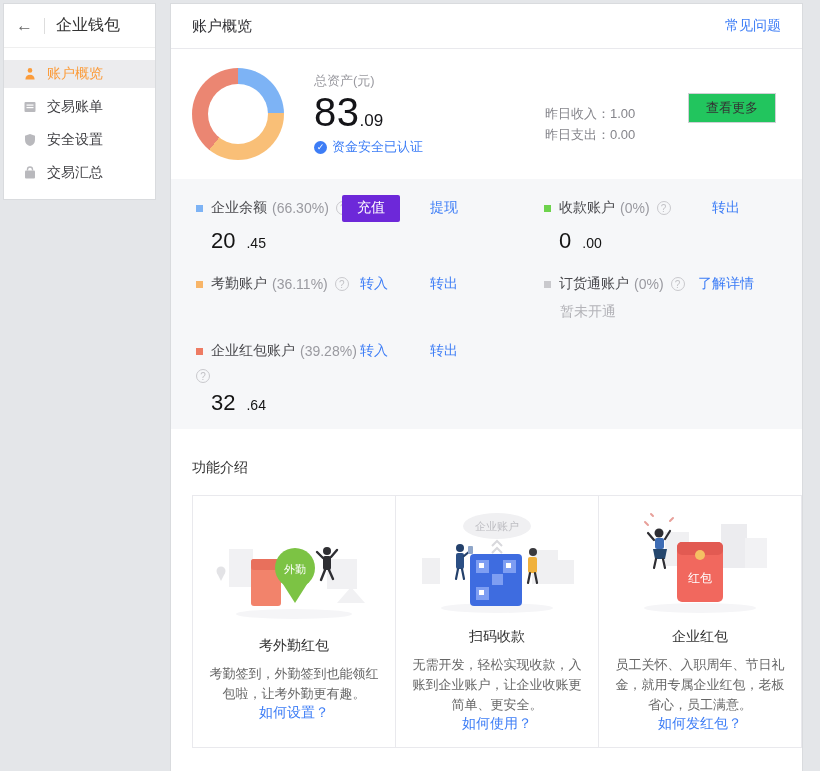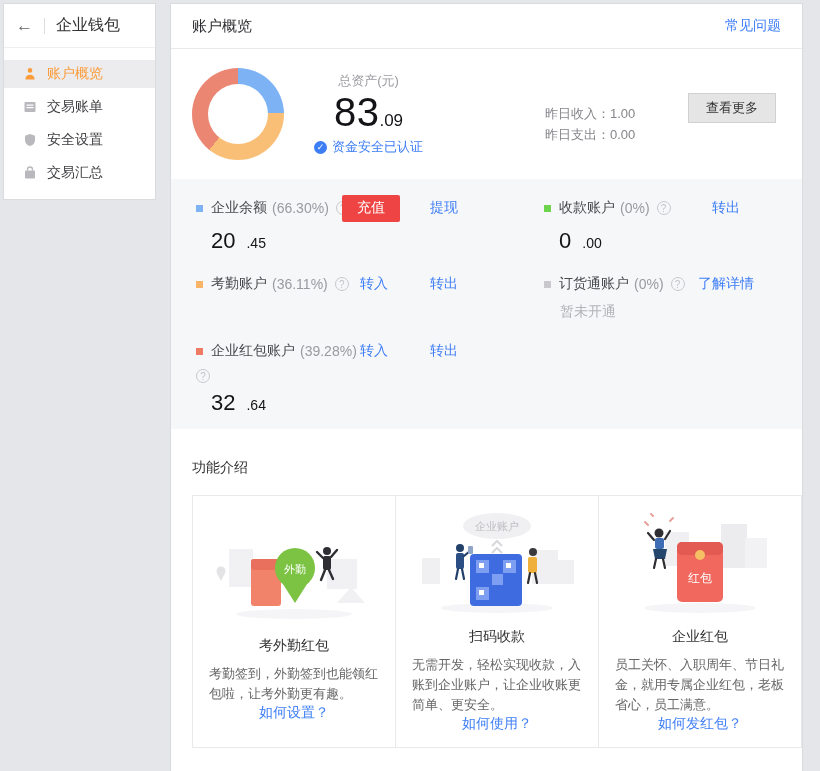--- a/index.html
+++ b/index.html
@@ -43,31 +43,31 @@
     height:45px; display:flex; align-items:center; justify-content:space-between;
     padding:0 21px; border-bottom:1px solid #e9e9ed;
   }
   .panel-title { font-size:15px; color:#2f2f33; }
   .faq-link { font-size:14px; color:#3d7df6; cursor:pointer; }
 
   
   .overview { height:130px; position:relative; display:flex; align-items:center; padding:0 21px; }
   .donut { width:92px; height:92px; border-radius:50%; position:relative; flex:none; }
   .donut::after { content:""; position:absolute; inset:16px; background:#fff; border-radius:50%; }
-  .totals { margin-left:30px;text-align:center; }
+  .totals { margin-left:30px; }
   .total-label { font-size:13px; color:#9a9aa0; }
   .total-int { font-size:40px; color:#141418; letter-spacing:.5px; }
   .total-dec { font-size:17px; color:#141418; }
   .cert-badge { display:flex; align-items:center; gap:5px; margin-top:3px; font-size:13px; color:#3d7df6; cursor:pointer; }
   .cert-icon { width:13px; height:13px; border-radius:50%; background:#3d7df6; color:#fff;
                font-size:9px; display:flex; align-items:center; justify-content:center; }
   .yesterday { position:absolute; left:374px; top:54px; font-size:13px; color:#85858b; line-height:21px; }
   .more-btn {
     position:absolute; left:517px; top:44px; width:88px; height:30px;
-    background:#e5e5e5; border:1px solid #cfd1d5; font-size:13px; color:#333;
+    background:#22c55e; border:1px solid #cfd1d5; font-size:13px; color:#333;
     font-family:inherit; cursor:pointer;
   }
 
   
   .accounts {
     background:#f6f7f9; height:250px; padding:16px 20px 0 25px;
     display:grid; grid-template-columns:348px 1fr; grid-auto-rows:min-content; row-gap:17px;
   }
   .acct { position:relative; }
   .acct-line1 { display:flex; align-items:center; height:26px; font-size:14px; position:relative; }
@@ -76,36 +76,36 @@
   .acct-pct { color:#9a9aa0; margin-left:5px; }
   .info-icon {
     width:14px; height:14px; border:1px solid #c9c9cd; border-radius:50%;
     color:#c2c2c6; font-size:10px; display:flex; align-items:center; justify-content:center;
     margin-left:7px; cursor:pointer; flex:none;
   }
   .acct-actions { position:absolute; left:146px; top:0; height:26px; display:flex; align-items:center; gap:6px; }
   .c2 .acct-actions { left:150px; }
   .acct-action-link { width:64px; text-align:center; font-size:14px; color:#3d7df6; cursor:pointer; }
   .acct-action-btn {
-    width:58px; height:27px; background:#ef4444; color:#fff; border:none;
+    width:58px; height:27px; background:#6d28d9; color:#fff; border:none;
     font-size:14px; font-family:inherit; border-radius:2px; cursor:pointer; margin-right:6px;
   }
   .acct-value { margin:7px 0 0 15px; color:#141414; }
   .val-int { font-size:22px; }
   .val-dec { font-size:14px;margin-left:11px; }
   .acct-status { margin:6px 0 0 16px; font-size:14px; color:#b3b3b8; }
   .info-line { margin-top:5px; display:flex; }
 
   
   .features { padding:30px 21px 0; }
   .features-title { font-size:14px; color:#333; font-weight:400; margin-bottom:18px; }
   .cards { display:flex; }
   .card {
     flex:1; border:1px solid #e9e9ed; margin-left:-1px; height:253px;
-    display:flex; flex-direction:column; align-items:center; 
+    display:flex; flex-direction:column; align-items:center; text-align:center;
     padding:10px 16px 0;
   }
   .card:first-child { margin-left:0; }
   .card-illo { height:132px; display:flex; align-items:center; justify-content:center; }
   .card-title { font-size:14px; color:#333; margin:2px 0 9px; }
   .card-desc { font-size:13px; color:#666; line-height:20px; }
   .card-link { margin-top:auto; margin-bottom:25px; font-size:14px; color:#3d7df6; cursor:pointer; }
 </style>
 </head>
 <body>

